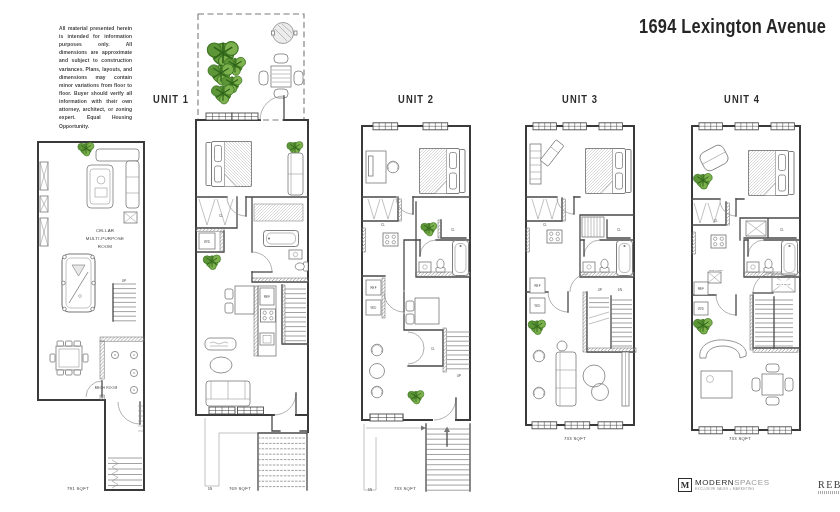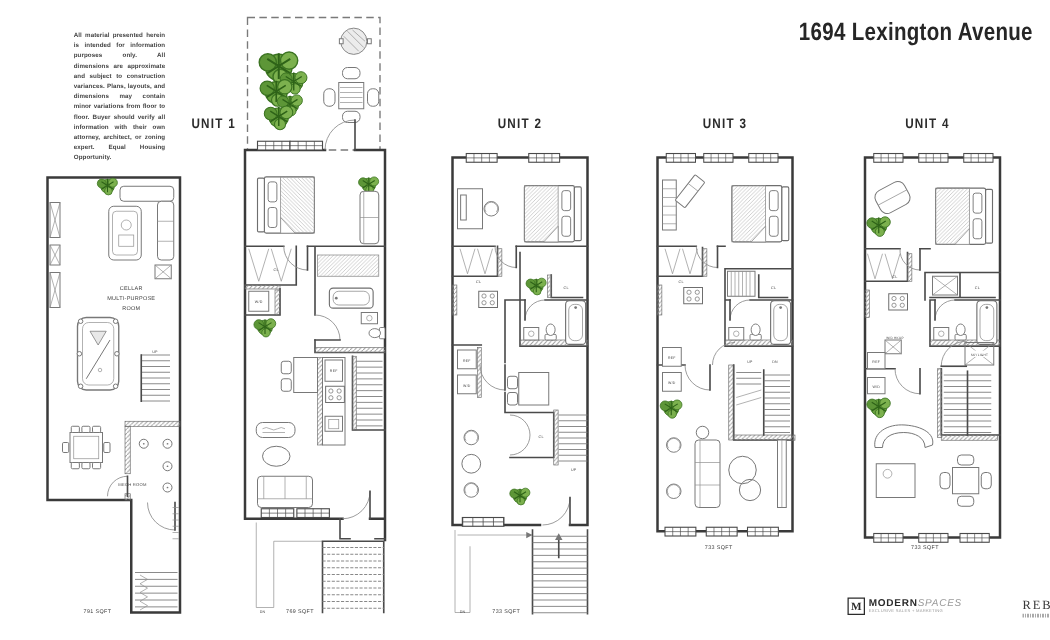--- a/index.html
+++ b/index.html
@@ -23,22 +23,22 @@
   .stoop{stroke:#888;stroke-width:.8;fill:none;stroke-dasharray:2.5 1.2;}
   .arc{stroke:#8f8f8f;stroke-width:.7;fill:none;}
   .dash{stroke:#7a7a7a;stroke-width:1.1;fill:none;stroke-dasharray:6 3.5;}
   .lbl{font-size:3.2px;letter-spacing:.2px;text-anchor:middle;fill:#444;}
   .sqft{font-size:4.3px;letter-spacing:.3px;text-anchor:middle;fill:#3a3a3a;}
   .footer{position:absolute;left:678px;top:478px;display:flex;align-items:flex-start;gap:15px;}
   .ms{display:flex;gap:3px;}
   .ms-box{width:12px;height:12px;border:1px solid #2b2b2b;color:#2b2b2b;font-family:"Liberation Serif",serif;
     font-size:9px;font-weight:bold;display:flex;align-items:center;justify-content:center;}
   .ms-name{font-size:8px;letter-spacing:.6px;color:#2b2b2b;white-space:nowrap;}
-  .ms-bold{font-weight:bold;}
-  .ms-light{color:#9a9a9a;font-style:italic;}
+  .ms-bold{font-weight:normal;}
+  .ms-light{color:#9a9a9a;}
   .ms-tag{font-size:6px;color:#999;transform:scale(.55);transform-origin:0 0;white-space:nowrap;letter-spacing:.4px;}
   .rebny-wrap{margin-top:1px;}
   .rebny{font-family:"Liberation Serif",serif;font-size:10px;letter-spacing:1.5px;color:#3a3a3a;white-space:nowrap;}
   .rebny-bar{height:2.5px;background:repeating-linear-gradient(90deg,#aaa 0 1px,transparent 1px 2px);margin-top:1px;}
 </style>
 </head>
 <body>
 
 <svg width="0" height="0" style="position:absolute" aria-hidden="true">
   <defs>

